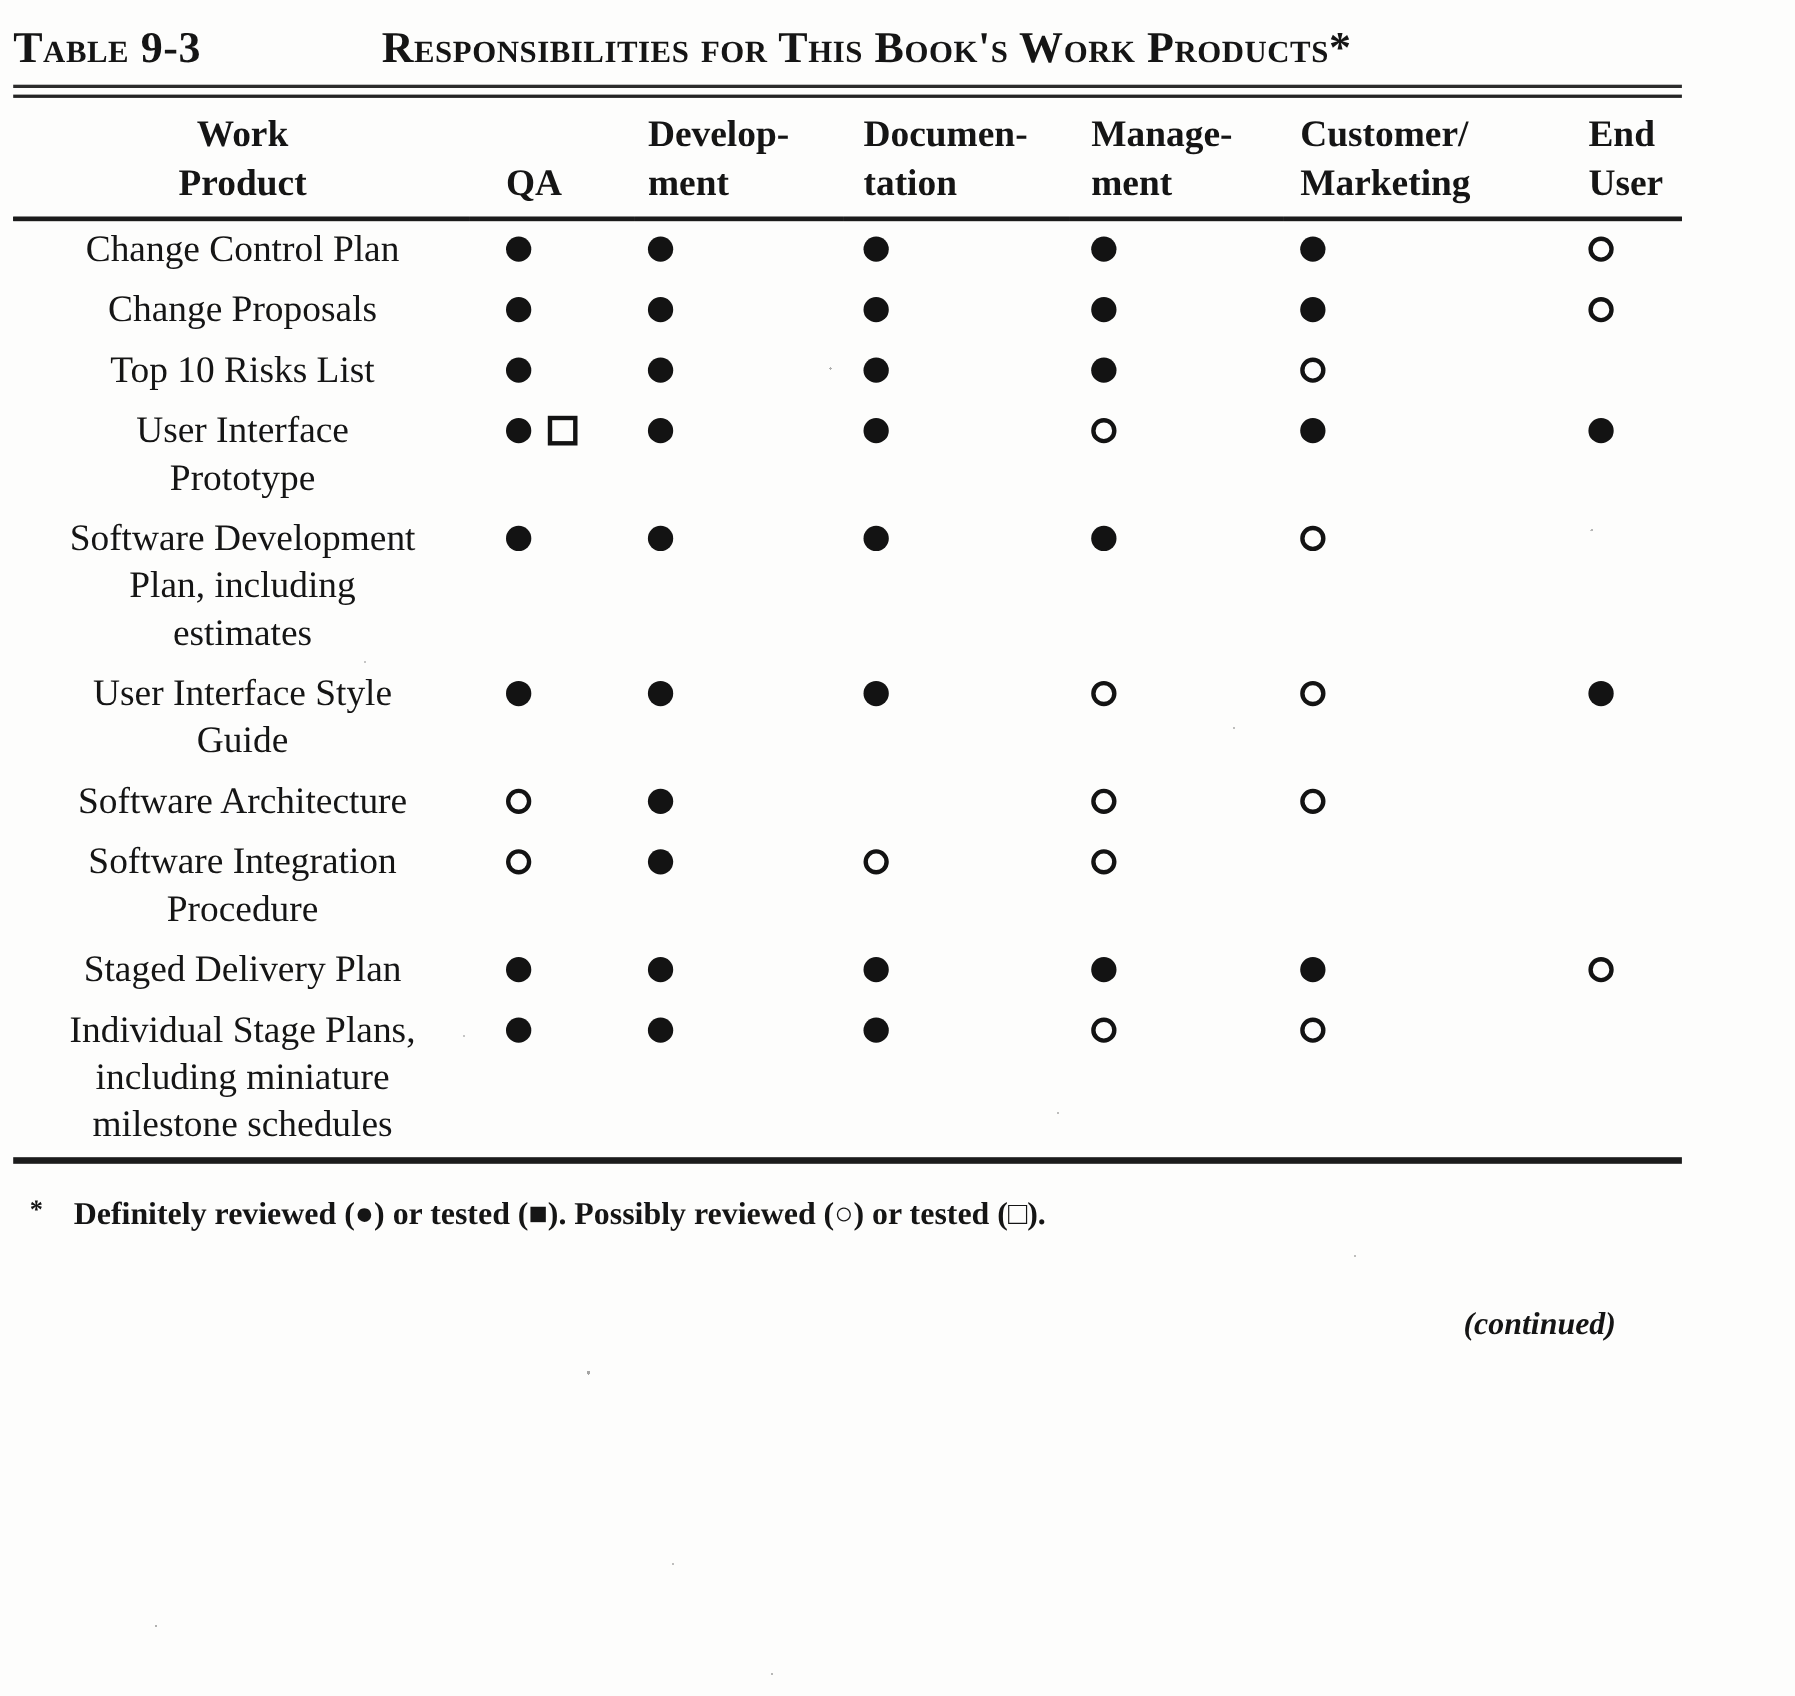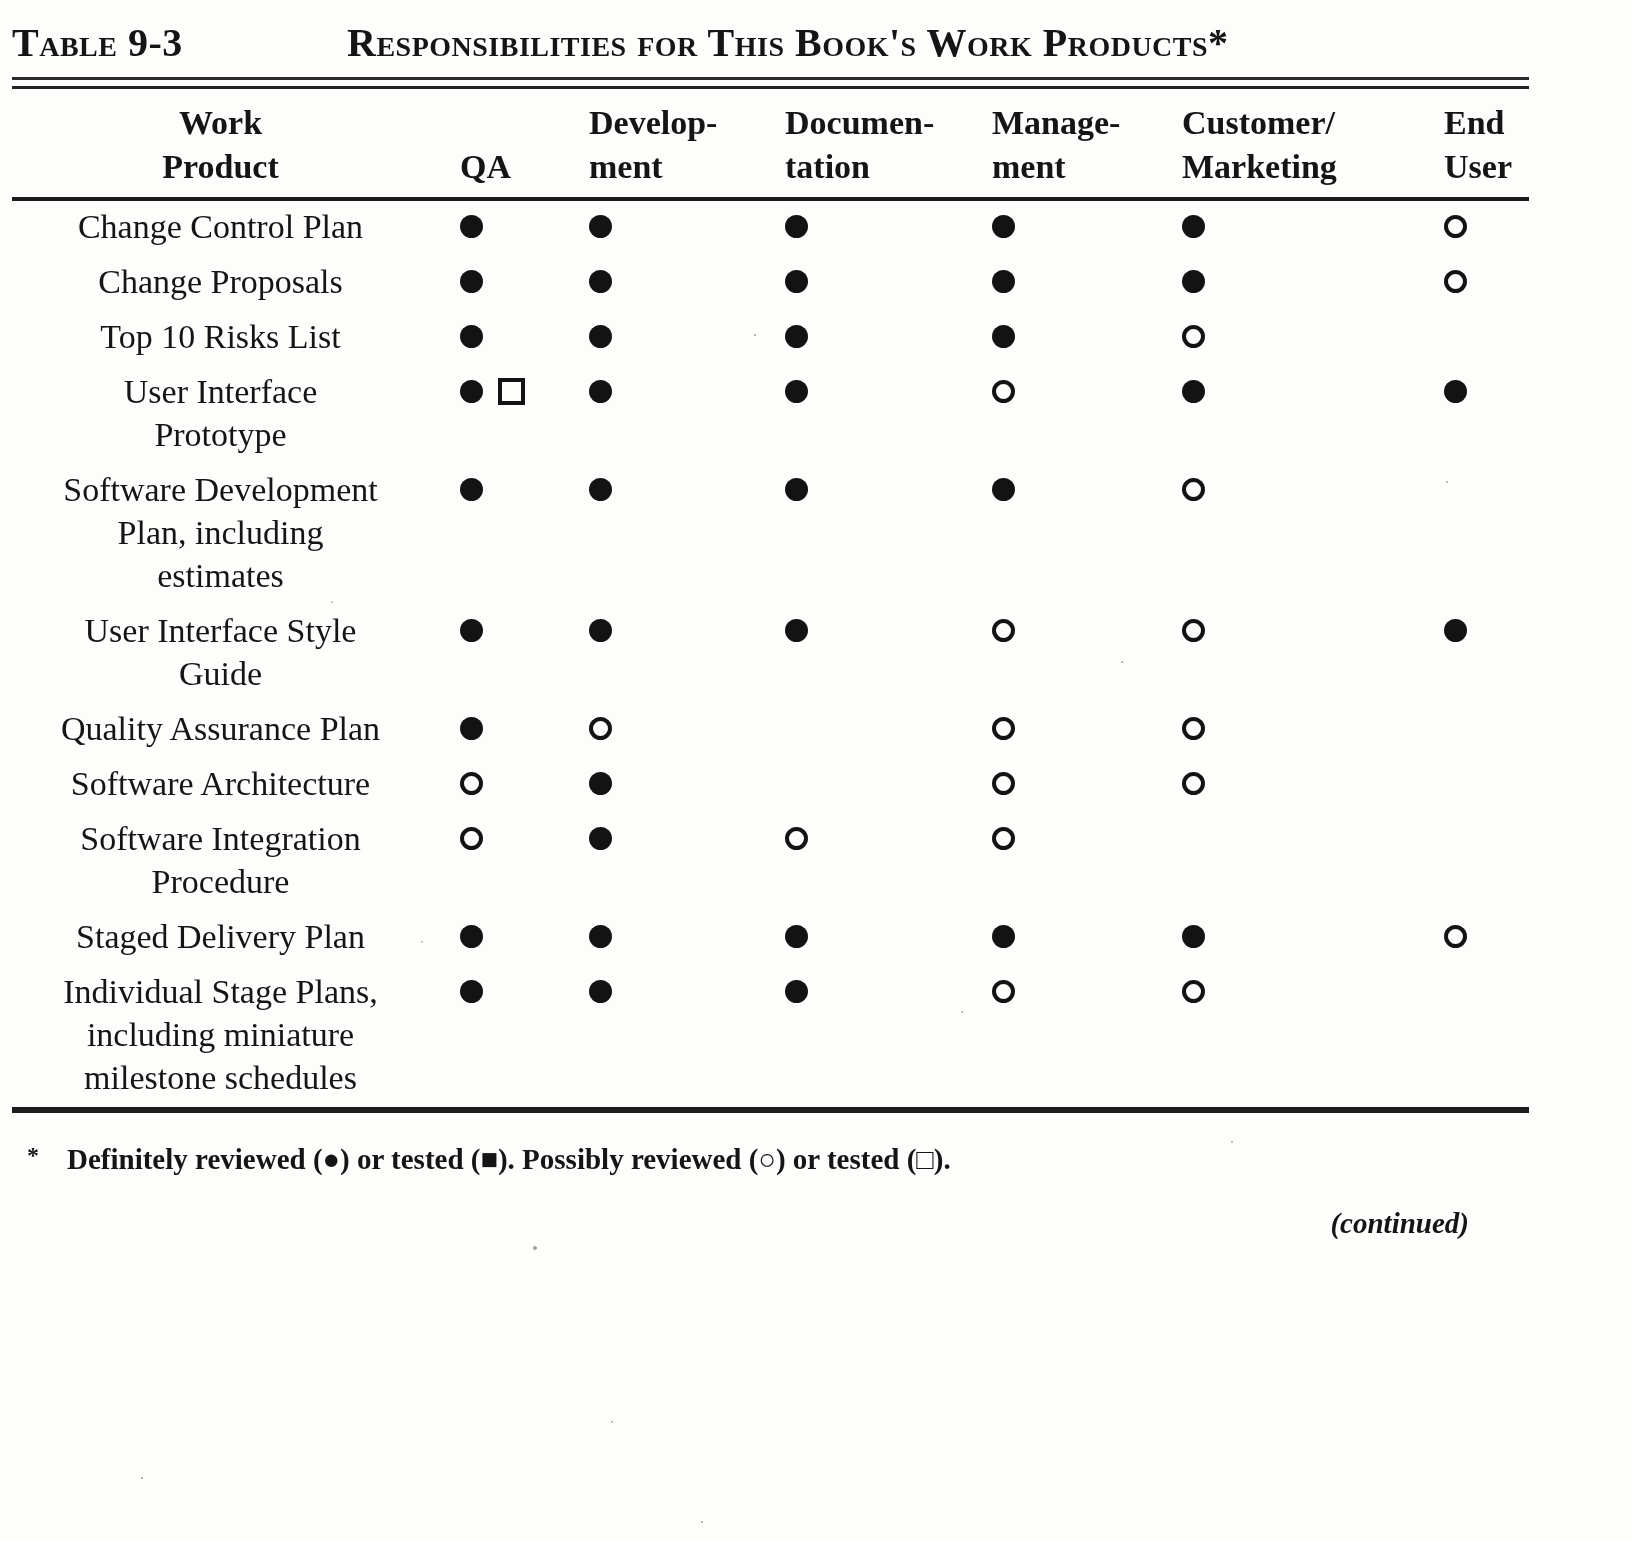--- a/index.html
+++ b/index.html
@@ -82,21 +82,21 @@
   .open-square   { width: 27px; height: 27px; border: 4px solid #131313; margin-top: -2px; }
 
   
   .footnote {
     margin-top: 22px; padding-left: 15px;
     font-size: 29px; line-height: 40px; font-weight: bold;
     font-family: "Liberation Serif", "DejaVu Sans", serif;
   }
   .footnote-marker { font-size: 24px; vertical-align: 6px; margin-right: 28px; }
   .continued {
-    margin-top: 28px; padding-right: 60px;
+    margin-top: 64px; padding-right: 60px;
     text-align: right; font-size: 29px; font-weight: bold; font-style: italic;
   }
 </style>
 </head>
 <body>
 
 <div class="page">
 
   <header class="caption">
     <div class="caption-label">Table 9-3</div>
@@ -214,31 +214,20 @@
           </td>
           <td class="sym-cell"><span class="sym filled-circle"></span></td>
           <td class="sym-cell"><span class="sym filled-circle"></span></td>
           <td class="sym-cell"><span class="sym filled-circle"></span></td>
           <td class="sym-cell"><span class="sym open-circle"></span></td>
           <td class="sym-cell"><span class="sym open-circle"></span></td>
           <td class="sym-cell"><span class="sym filled-circle"></span></td>
         </tr>
         <tr>
           <td class="row-label">
-            <div>Quality Assurance Plan</div>
-          </td>
-          <td class="sym-cell"><span class="sym filled-circle"></span></td>
-          <td class="sym-cell"><span class="sym open-circle"></span></td>
-          <td class="sym-cell"></td>
-          <td class="sym-cell"><span class="sym open-circle"></span></td>
-          <td class="sym-cell"><span class="sym open-circle"></span></td>
-          <td class="sym-cell"></td>
-        </tr>
-        <tr>
-          <td class="row-label">
             <div>Software Architecture</div>
           </td>
           <td class="sym-cell"><span class="sym open-circle"></span></td>
           <td class="sym-cell"><span class="sym filled-circle"></span></td>
           <td class="sym-cell"></td>
           <td class="sym-cell"><span class="sym open-circle"></span></td>
           <td class="sym-cell"><span class="sym open-circle"></span></td>
           <td class="sym-cell"></td>
         </tr>
         <tr>

